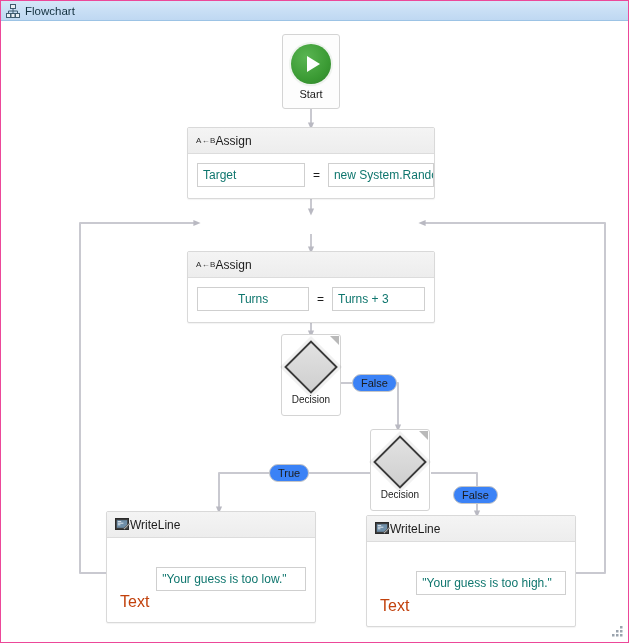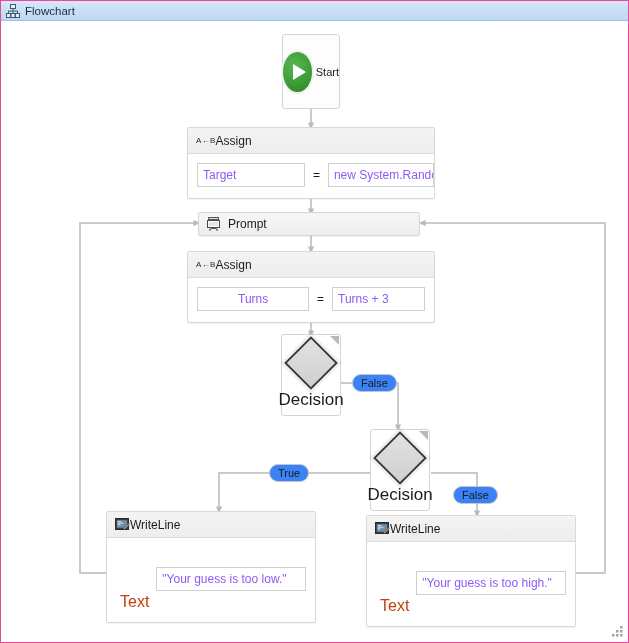--- a/index.html
+++ b/index.html
@@ -39,21 +39,21 @@
 
   
   .node{position:absolute;box-sizing:border-box;}
 
   
   .start-node{
     width:58px;height:75px;
     background:#fdfdfd;
     border:1px solid #d4d4d4;
     border-radius:3px;
-    display:flex;align-items:center;
+    display:flex;flex-direction:column;align-items:center;
     justify-content:center;gap:4px;
   }
   .start-circle{
     width:40px;height:40px;border-radius:50%;
     background:radial-gradient(circle at 38% 33%,#5ab552 0%,#3a9a33 62%,#2e8029 100%);
     box-shadow:0 0 0 2px #eef3ee, 0 1px 2px rgba(0,0,0,.25);
     display:flex;align-items:center;justify-content:center;
   }
   .start-circle .tri{
     width:0;height:0;
@@ -79,21 +79,21 @@
     padding:0 8px;
     font-size:12px;color:#1b1b1b;
   }
   .act-body{
     padding:9px 9px 11px 9px;
     display:flex;align-items:center;gap:7px;
   }
   .field{
     box-sizing:border-box;height:24px;
     border:1px solid #cfcfcf;background:#ffffff;
-    font-size:12px;color:#8b5cf6;
+    font-size:12px;color:#0f766e;
     display:flex;align-items:center;
     padding:0 5px;
     overflow:hidden;white-space:nowrap;
   }
   .eq{font-size:12px;color:#1b1b1b;padding:0 1px;}
   .lbl-text{font-size:16px;color:#c2410c;padding-left:4px;margin-top:46px;}
 
   
   .assign-icon{
     font-size:8px;letter-spacing:.3px;color:#2a2a2a;
@@ -127,21 +127,21 @@
     width:34px;height:34px;
     background:linear-gradient(135deg,#e2e2e2,#cfcfcf);
     border:2px solid #3a3a3a;
     transform:rotate(45deg);
     box-shadow:0 0 0 3px rgba(0,0,0,.055);
   }
   .decision .dia-wrap{
     width:44px;height:44px;display:flex;
     align-items:center;justify-content:center;
   }
-  .decision .dlabel{font-size:17px;color:#1b1b1b;}
+  .decision .dlabel{font-size:10px;color:#1b1b1b;}
   .fold{
     position:absolute;top:1px;right:1px;
     width:0;height:0;
     border-top:9px solid #b9b9b9;
     border-left:9px solid transparent;
   }
 
   
   .pill{
     position:absolute;
@@ -219,33 +219,20 @@
         <span class="assign-icon">A←B</span>
         <span>Assign</span>
       </div>
       <div class="act-body">
         <div class="field" style="width:120px;">Target</div>
         <span class="eq">=</span>
         <div class="field" style="width:118px;margin-right:-9px;">new System.Randor</div>
       </div>
     </div>
 
-    <div class="node prompt-node" style="left:197px;top:190px;">
-      <span>
-        <svg class="pr-icon" viewBox="0 0 15 14">
-          <rect x="2.5" y="0.5" width="10" height="2" fill="#d8d8d8" stroke="#5a5a5a"></rect>
-          <rect x="1.5" y="3.5" width="12" height="7" fill="#fbfbfb" stroke="#4a4a4a"></rect>
-          <rect x="3" y="5" width="9" height="4" fill="#e6e6e6"></rect>
-          <path d="M4.5,11.5 L10.5,11.5 M7.5,10.5 L7.5,11.5" stroke="#5a5a5a"></path>
-          <circle cx="4" cy="12.8" r="1" fill="#6a6a6a"></circle>
-          <circle cx="11" cy="12.8" r="1" fill="#6a6a6a"></circle>
-        </svg>
-      </span>
-      <span>Prompt</span>
-    </div>
 
     <div class="node act" style="left:186px;top:229px;width:248px;">
       <div class="act-head">
         <span class="assign-icon">A←B</span>
         <span>Assign</span>
       </div>
       <div class="act-body">
         <div class="field" style="width:120px;padding-left:40px;">Turns</div>
         <span class="eq">=</span>
         <div class="field" style="width:103px;">Turns + 3</div>

